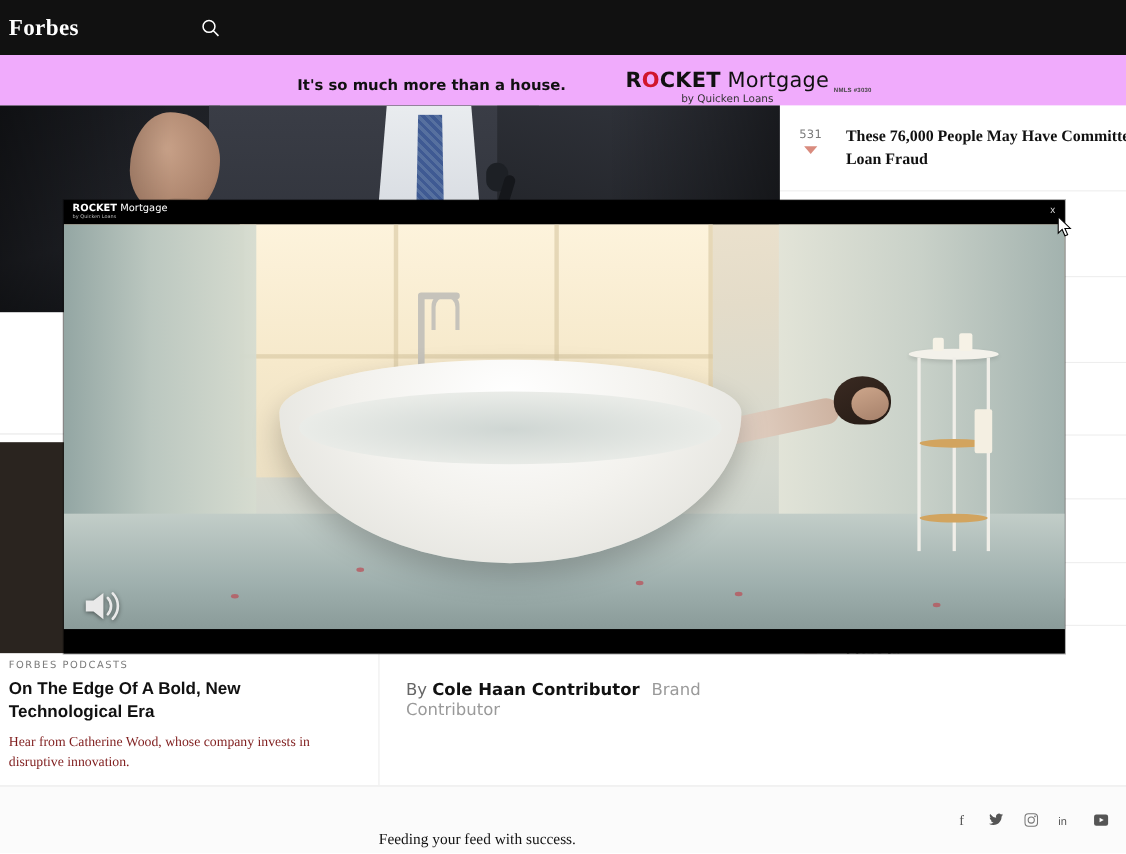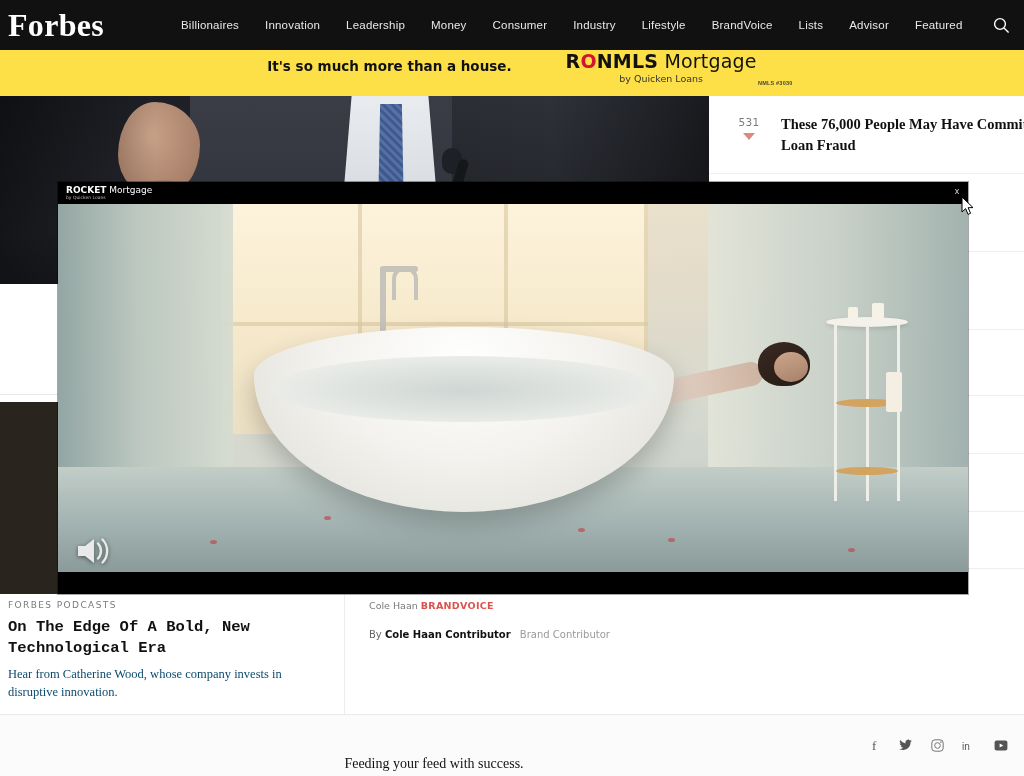--- a/index.html
+++ b/index.html
@@ -13,41 +13,41 @@
 
   
   .topnav {
     position: absolute; top:0; left:0; width:1024px; height:50px;
     background:#111111;
     display:flex; align-items:center;
   }
   .brand {
     color:#ffffff;
     font-family:"Liberation Serif", serif;
-    font-size:32px; font-weight:700;
+    font-size:21px; font-weight:700;
     letter-spacing:0.3px;
     margin-left:8px; width:160px;
     line-height:50px;
   }
   .navlinks { display:flex; align-items:center; flex:1; }
   .navlink {
     color:#e8e8e8; font-size:11.5px; letter-spacing:.2px;
     padding:0 13px; white-space:nowrap; cursor:pointer;
   }
   .search-btn {
     width:46px; height:50px; display:flex; align-items:center; justify-content:center;
     cursor:pointer;
   }
   .search-btn svg { display:block; }
 
   
   .adbar {
     position:absolute; top:50px; left:0; width:1024px; height:46px;
-    background:#fde047;
-    display:flex; align-items:flex-start; justify-content:center;
+    background:#f0abfc;
+    display:flex; align-items:flex-end; justify-content:center;
   }
   .ad-inner { display:flex; align-items:center; gap:54px; }
   .ad-copy {
     font-family:"DejaVu Sans", sans-serif;
     font-size:13.5px; font-weight:700; color:#111; line-height:1.42;
     text-align:left;
   }
   .ad-logo { text-align:center; position:relative; }
   .ad-logo .rm {
     font-family:"DejaVu Sans", sans-serif;
@@ -102,21 +102,21 @@
     position:absolute; top:402px; left:0; width:709px; height:192px;
     background:#2a241f;
   }
 
   
   .sidebar {
     position:absolute; top:96px; left:709px; width:315px; height:598px;
     background:#ffffff; overflow:hidden;
   }
   .side-item {
-    position:relative; display:flex; padding:18px 0 18px 16px;
+    position:relative; display:flex; padding:18px 0 18px 4px;
     border-bottom:1px solid #eeeeee;
   }
   .side-meta {
     width:48px; flex:none; text-align:center; padding-top:2px;
   }
   .side-count {
     font-family:"DejaVu Sans", sans-serif;
     font-size:10.5px; color:#7a7a7a; letter-spacing:.3px; display:block;
   }
   .tri { display:block; margin:5px auto 0; width:0; height:0; }
@@ -143,34 +143,34 @@
     font-family:"DejaVu Sans", sans-serif;
     font-size:9px; letter-spacing:1.4px; color:#7a7a7a; text-transform:uppercase;
     margin-bottom:7px;
   }
   .kicker2 {
     font-family:"DejaVu Sans", sans-serif;
     font-size:9.5px; color:#7a7a7a; margin-bottom:9px;
   }
   .kicker2 .bv { color:#d9534f; font-weight:700; letter-spacing:.3px; }
   .headline {
-    font-family:Liberation Mono, monospace;
+    font-family:Liberation Sans, sans-serif;
     font-size:15.5px; font-weight:700; color:#111; line-height:1.34; margin-bottom:6px;
   }
   .dek {
     font-family:"Liberation Serif", serif;
-    font-size:12.5px; color:#0c4a6e; line-height:1.45;
+    font-size:12.5px; color:#7f1d1d; line-height:1.45;
   }
   .listen {
     font-family:"DejaVu Sans", sans-serif;
     font-size:9.5px; color:#555; margin-top:16px; letter-spacing:.3px;
   }
   .byline {
     font-family:"DejaVu Sans", sans-serif;
-    font-size:10px; color:#666; margin-top:18px;
+    font-size:15px; color:#666; margin-top:18px;
   }
   .byline .au { color:#111; font-weight:700; }
   .byline .rl { color:#9a9a9a; margin-left:6px; }
 
   
   .footer {
     position:absolute; top:714px; left:0; width:1024px; height:62px;
     background:#fbfbfb; border-top:1px solid #eaeaea;
     display:flex; align-items:center;
   }
@@ -275,49 +275,36 @@
   
   .cursor { position:absolute; left:961px; top:196px; z-index:99; pointer-events:none; }
 </style>
 </head>
 <body>
 
 <div class="page">
 
   <div class="topnav">
     <div class="brand">Forbes</div>
-    <div class="navlinks">
-      <div class="navlink">Billionaires</div>
-      <div class="navlink">Innovation</div>
-      <div class="navlink">Leadership</div>
-      <div class="navlink">Money</div>
-      <div class="navlink">Consumer</div>
-      <div class="navlink">Industry</div>
-      <div class="navlink">Lifestyle</div>
-      <div class="navlink">BrandVoice</div>
-      <div class="navlink">Lists</div>
-      <div class="navlink">Advisor</div>
-      <div class="navlink">Featured</div>
-    </div>
     <div class="search-btn">
       <svg width="17" height="17" viewBox="0 0 17 17" fill="none">
         <circle cx="7" cy="7" r="5.4" stroke="#ffffff" stroke-width="1.4"></circle>
         <line x1="11" y1="11" x2="15.6" y2="15.6" stroke="#ffffff" stroke-width="1.4"></line>
       </svg>
     </div>
   </div>
 
   <div class="adbar">
     <div class="ad-inner">
       <div class="ad-copy">
         <div>It's so much more than a house.</div>
       </div>
       <div class="ad-logo">
         <div class="rm">
-          <b>R</b><span class="o">O</span><b>NMLS</b><span class="mort"> Mortgage</span>
+          <b>R</b><span class="o">O</span><b>CKET</b><span class="mort"> Mortgage</span>
         </div>
         <div class="sub">by Quicken Loans</div>
       </div>
     </div>
   </div>
   <div class="nmls-abs">NMLS #3030</div>
 
   <div class="hero">
     <div class="hero-photo">
       <div class="suit-l"></div>
@@ -437,24 +424,20 @@
       <div class="kicker">Forbes Podcasts</div>
       <div class="headline">On The Edge Of A Bold, New Technological Era</div>
       <div class="dek">Hear from Catherine Wood, whose company invests in disruptive innovation.</div>
       <div class="listen">
         <span>Listen to the podcast</span>
         <span>→</span>
       </div>
     </div>
 
     <div class="col c2">
-      <div class="kicker2">
-        <span>Cole Haan</span>
-        <span class="bv">BRANDVOICE</span>
-      </div>
       <div class="byline">
         <span>By</span>
         <span class="au">Cole Haan Contributor</span>
         <span class="rl">Brand Contributor</span>
       </div>
     </div>
 
     <div class="col c3"></div>
   </div>
 

